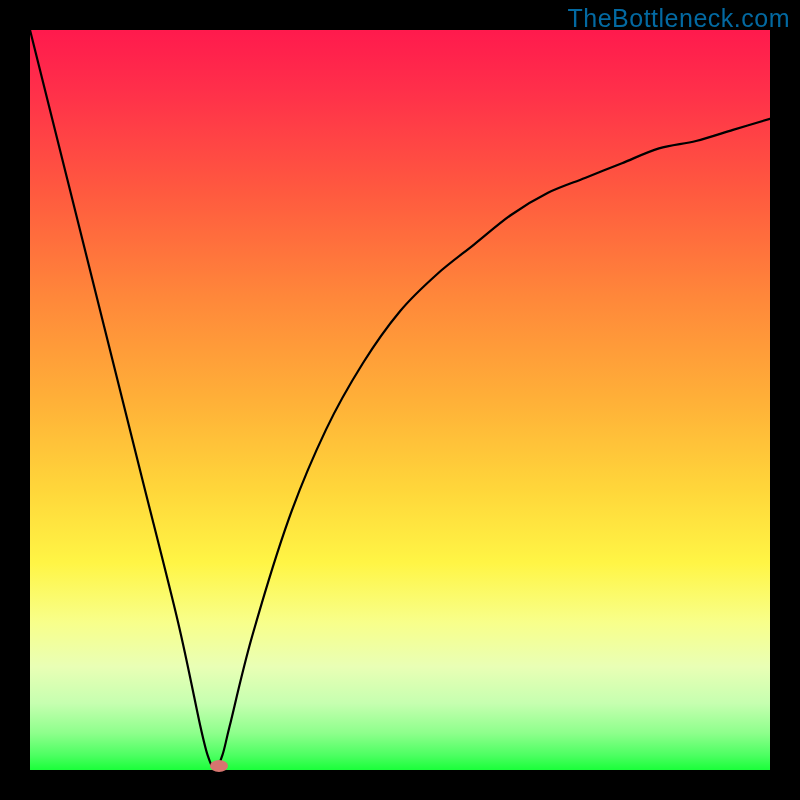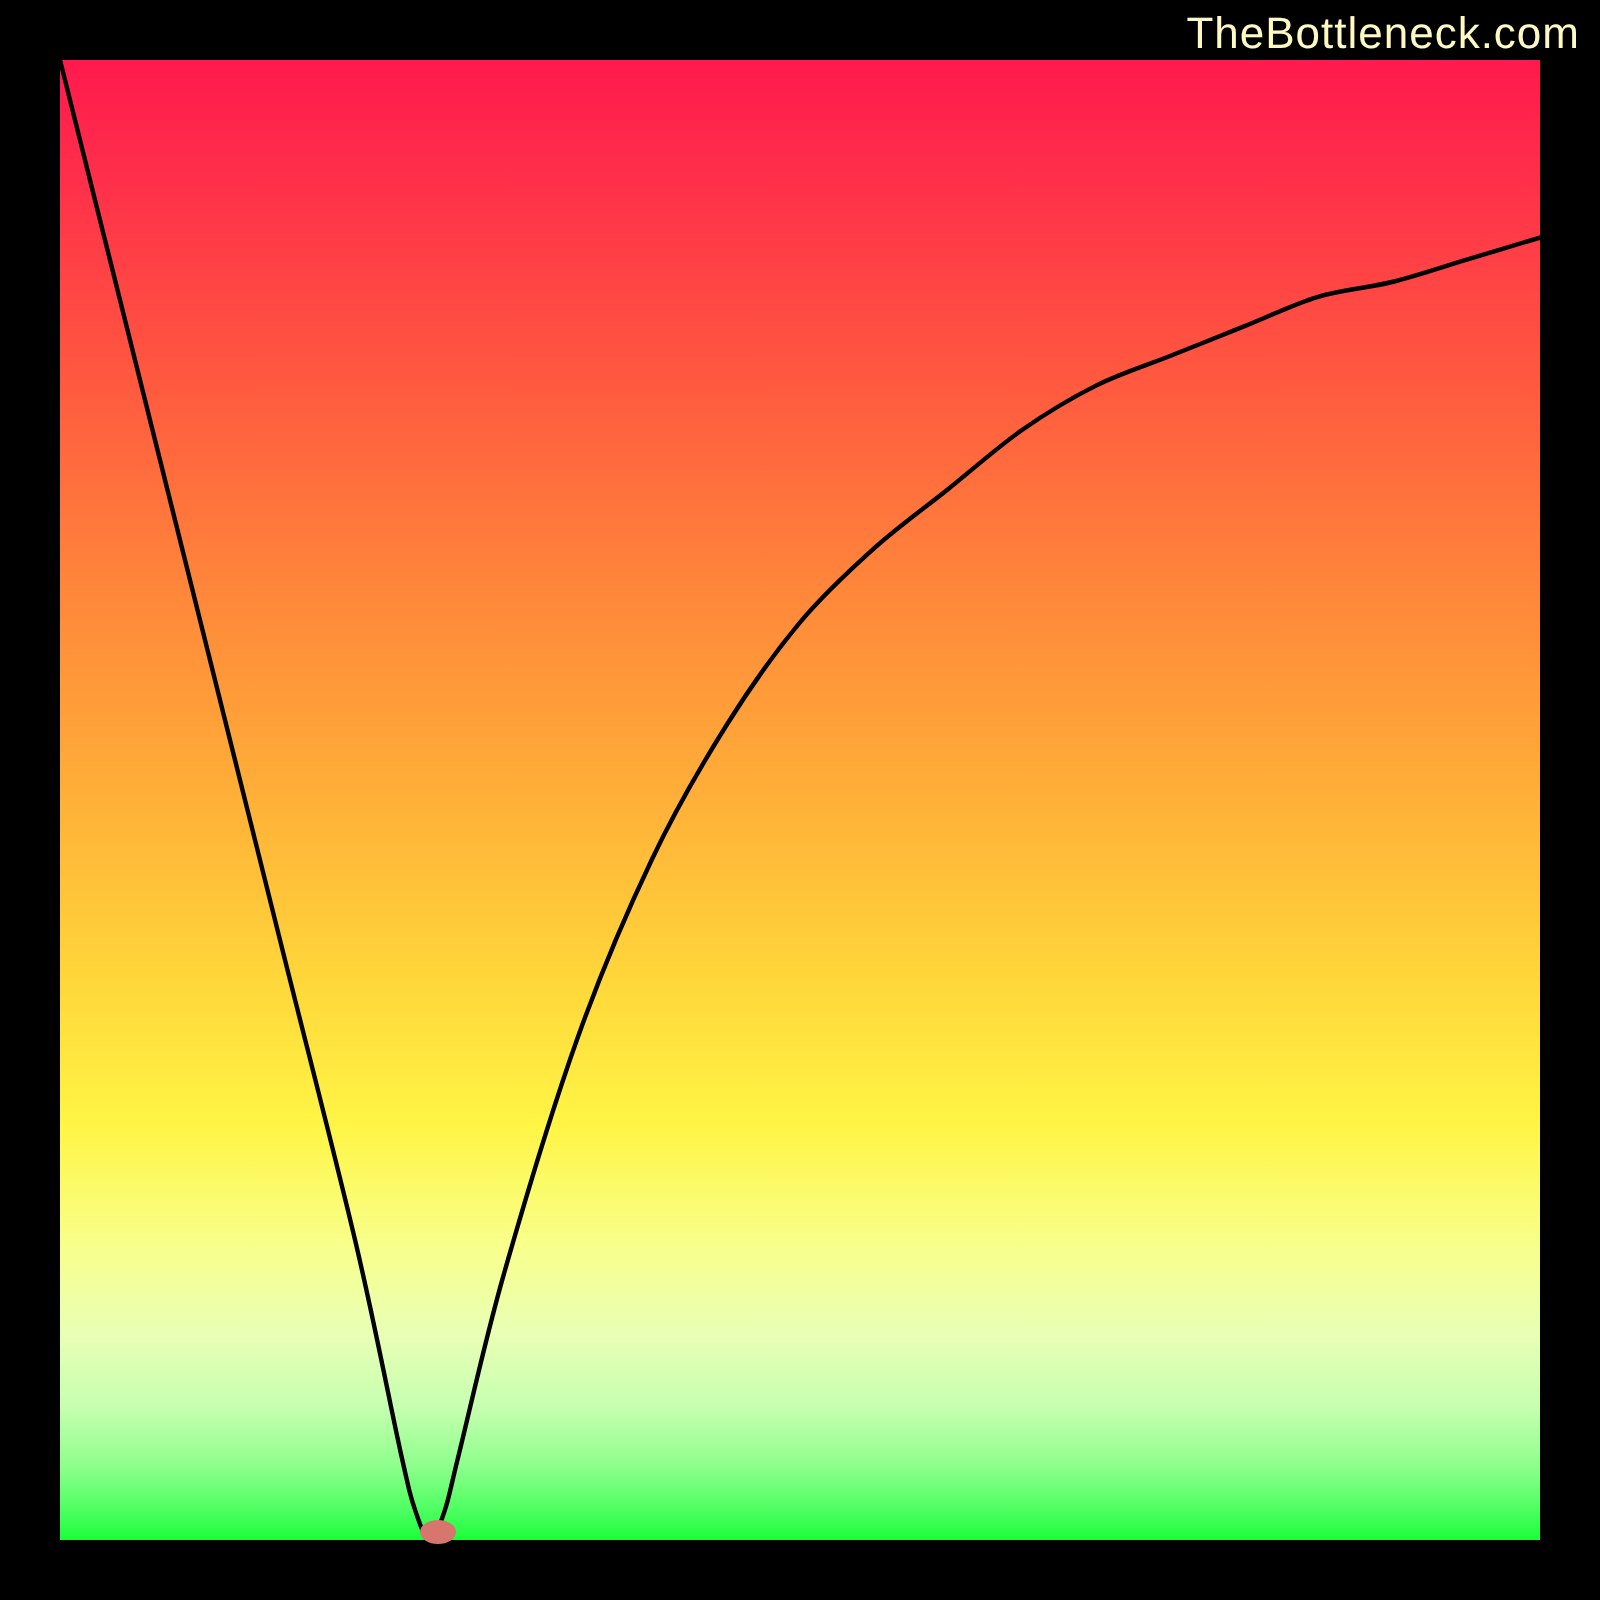--- a/index.html
+++ b/index.html
@@ -39,22 +39,22 @@
       #c6ffb0 91%,
       #8eff8c 95%,
       #4dff62 98%,
       #1aff3a 100%
     );
   }
   .watermark {
     position: absolute;
     top: 4px;
     right: 10px;
-    color: #fef9c3;
-    font-size: 22px;
+    color: #0369a1;
+    font-size: 25px;
     font-weight: 500;
     letter-spacing: 0.5px;
     z-index: 50;
   }
   svg.curve {
     position: absolute;
     left: 0;
     top: 0;
     width: 740px;
     height: 740px;

